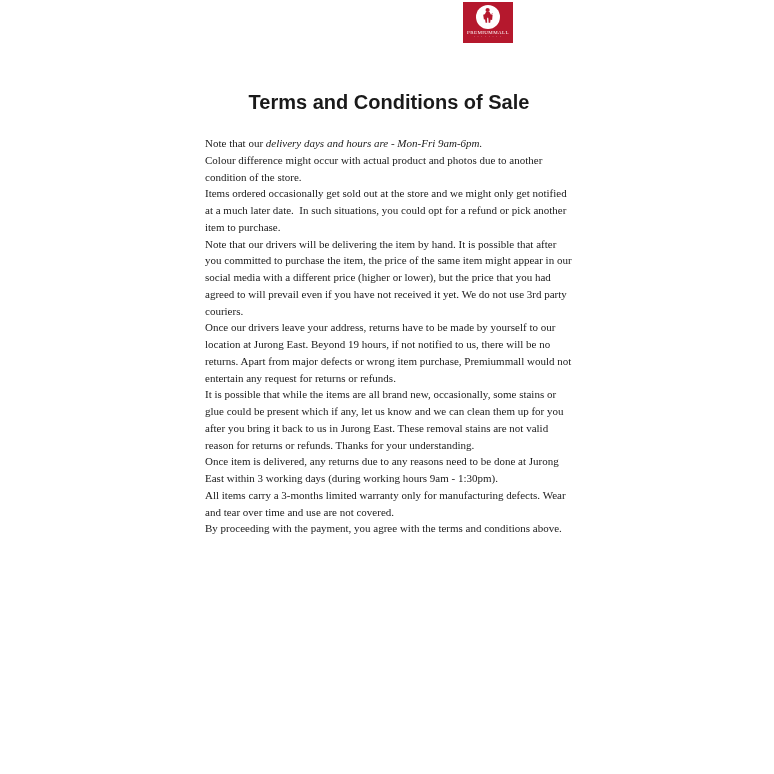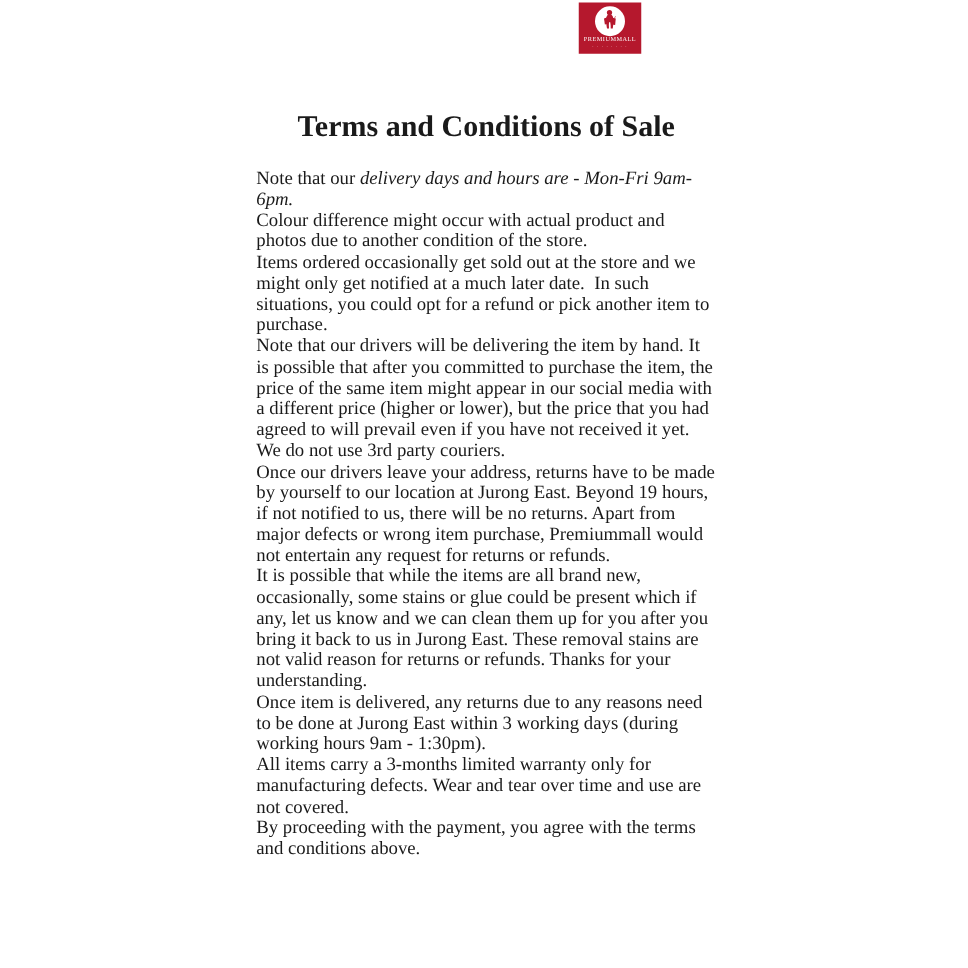--- a/index.html
+++ b/index.html
@@ -51,30 +51,30 @@
   }
   
   .content{
     position:absolute;
     left:205px;top:91px;
     width:368px;
     color:var(--text-color);
   }
   .doc-title{
     margin:0 0 21px 0;
-    font-size:24px;
+    font-size:20px;
     line-height:23px;
     font-weight:bold;
     text-align:center;
     color:var(--text-color);
-    font-family:Liberation Serif, serif;
+    font-family:Liberation Sans, sans-serif;
   }
   .doc-body p{
     margin:0;
-    font-size:15px;
+    font-size:11px;
     line-height:16.75px;
     white-space:pre-wrap;
     color:var(--text-color);
   }
   .doc-body em{font-style:italic;}
 </style>
 </head>
 <body>
 
 <div class="page">

